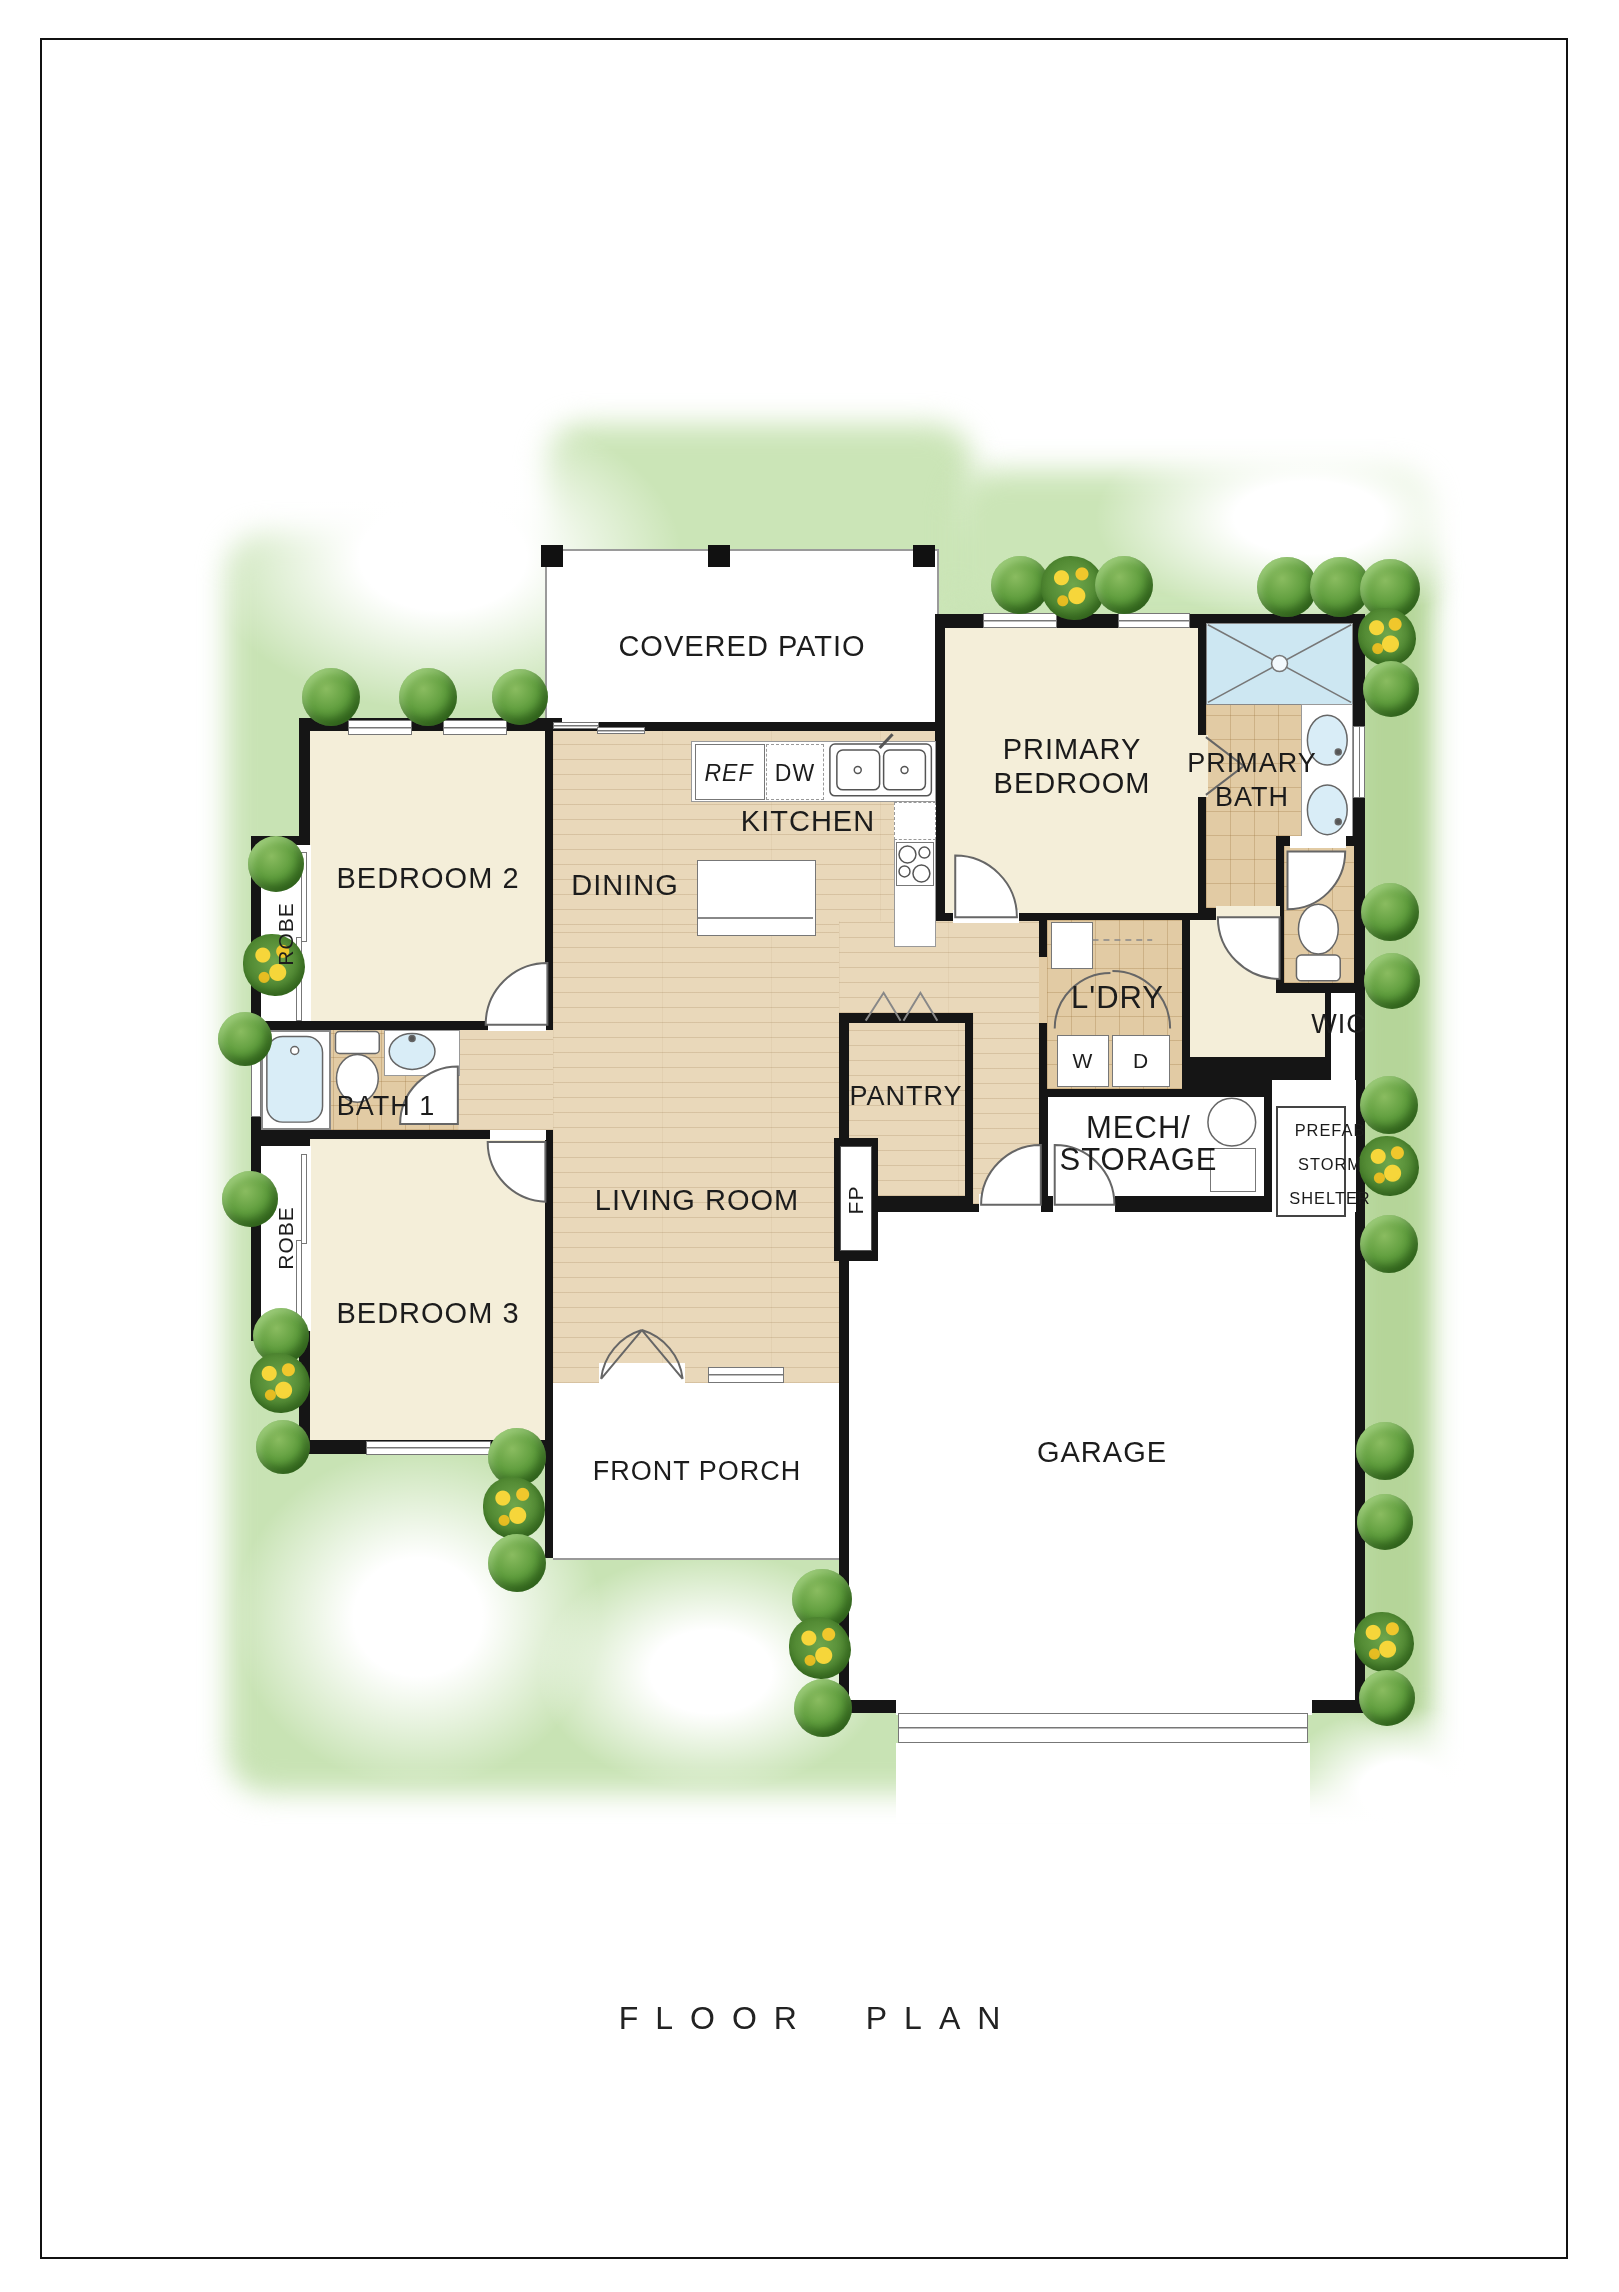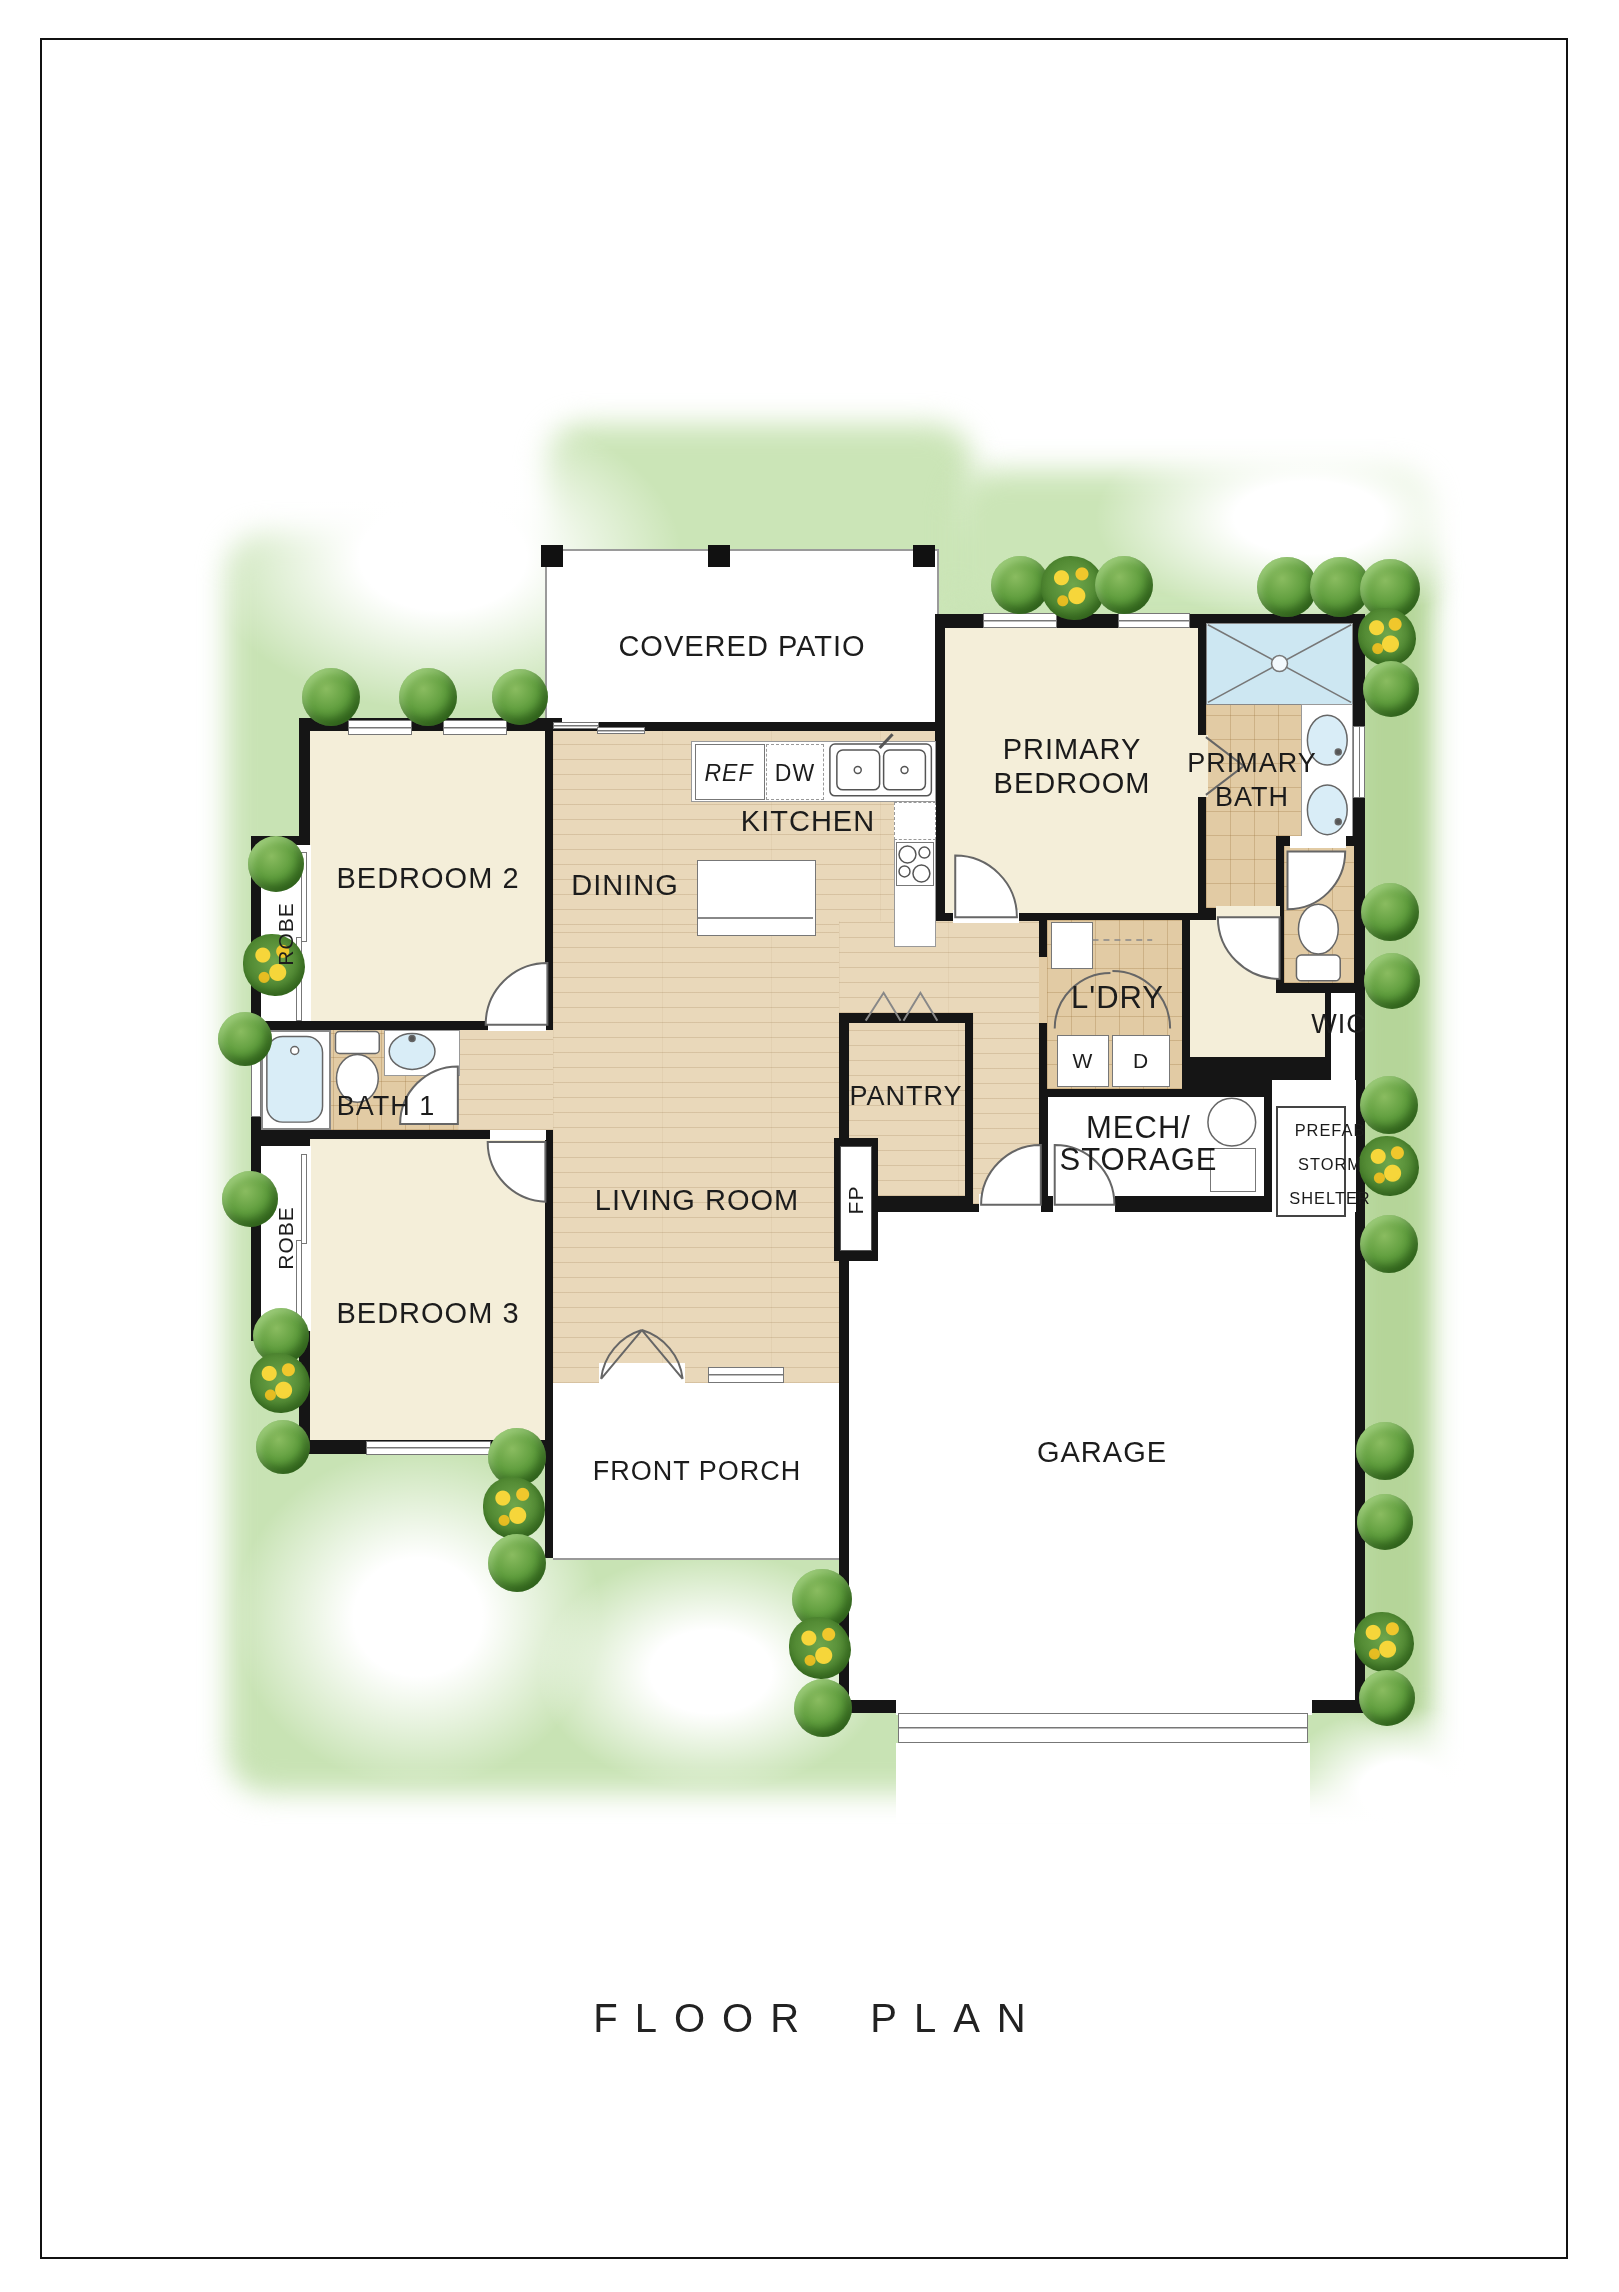--- a/index.html
+++ b/index.html
@@ -31,21 +31,21 @@
         background:radial-gradient(circle at 42% 36%,#8abc60 0%,#5f9d3d 45%,#47802b 75%,#3a6d21 100%);
         box-shadow:inset -5px -7px 9px rgba(10,50,0,.40),inset 4px 5px 8px rgba(225,255,190,.45);}
   .shrub{position:absolute;border-radius:46% 54% 48% 52%;
         background:radial-gradient(circle at 32% 34%,#f6d63a 0 7px,rgba(0,0,0,0) 8px),
                    radial-gradient(circle at 64% 28%,#f0c72c 0 6px,rgba(0,0,0,0) 7px),
                    radial-gradient(circle at 56% 62%,#f6d63a 0 8px,rgba(0,0,0,0) 9px),
                    radial-gradient(circle at 34% 70%,#e6bd22 0 5px,rgba(0,0,0,0) 6px),
                    radial-gradient(circle at 50% 45%,#6fa64b 0%,#4f8731 60%,#3e7023 100%);
         box-shadow:inset -4px -6px 8px rgba(10,50,0,.35);}
   .post{position:absolute;background:#111;}
-  .title{position:absolute;transform:translate(-50%,-50%);font-size:40px;letter-spacing:17px;word-spacing:26px;color:#222;}
+  .title{position:absolute;transform:translate(-50%,-50%);font-size:32px;letter-spacing:17px;word-spacing:26px;color:#222;}
 </style>
 </head>
 <body>
 
 <div id="page">
 
   <div class="abs frame" style="left:40px;top:38px;width:1524px;height:2217px;"></div>
 
   <div class="abs lawn" style="left:227px;top:533px;width:1206px;height:1260px;background:#c8e3b4;"></div>
   <div class="abs lawn" style="left:545px;top:424px;width:428px;height:219px;background:#cbe5b7;"></div>

